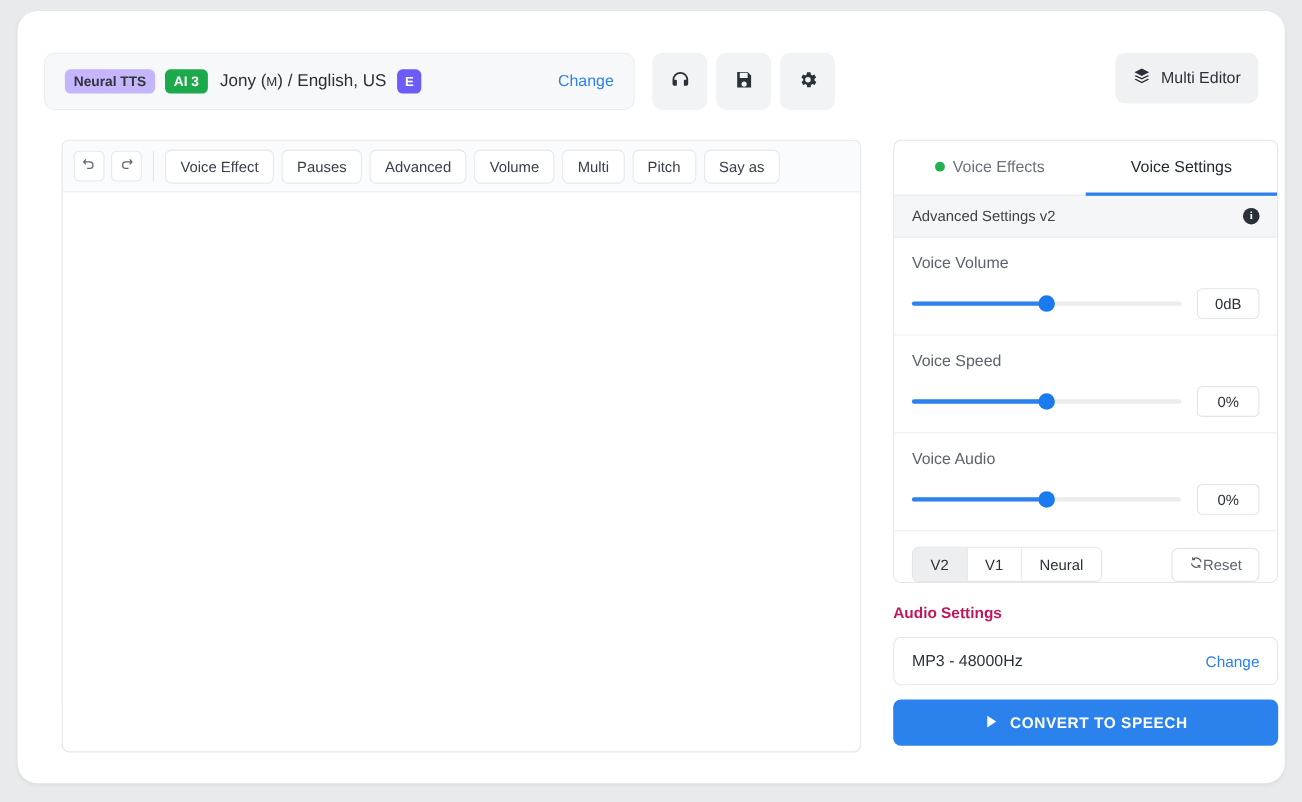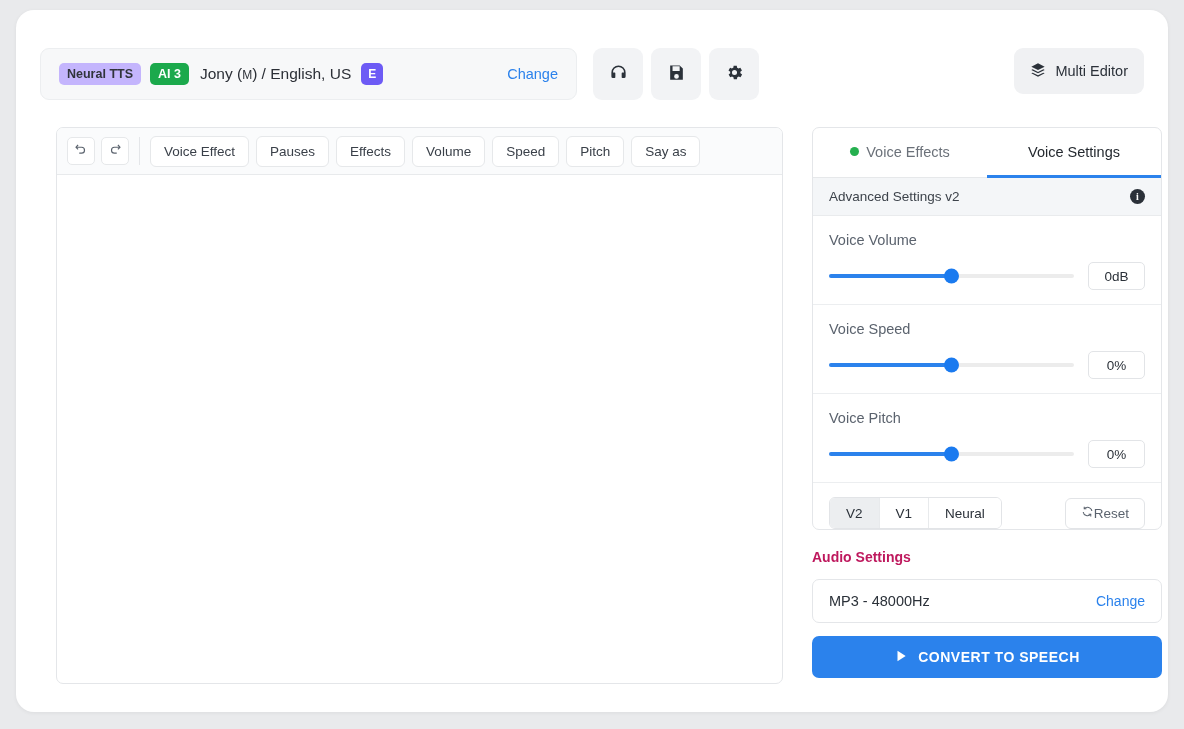--- a/index.html
+++ b/index.html
@@ -351,23 +351,23 @@
         <span>
           <svg viewBox="0 0 24 24">
               <path d="M20 9h-9a5 5 0 0 0 0 10h4"></path>
               <path d="M17 5l3.5 4L17 12.5"></path>
             </svg>
         </span>
       </div>
       <div class="tool-divider"></div>
       <button class="tool-btn">Voice Effect</button>
       <button class="tool-btn">Pauses</button>
-      <button class="tool-btn">Effects</button>
+      <button class="tool-btn">Advanced</button>
       <button class="tool-btn">Volume</button>
-      <button class="tool-btn">Speed</button>
+      <button class="tool-btn">Multi</button>
       <button class="tool-btn">Pitch</button>
       <button class="tool-btn">Say as</button>
     </div>
 
     <div class="editor-area" contenteditable="true" style=""></div>
 
   </div>
 
   <div class="settings-card">
 
@@ -402,21 +402,21 @@
       <div class="slider-row">
         <div class="slider-track">
           <div class="slider-fill" style="width: 50%;"></div>
           <div class="slider-thumb" style="left: 50%;"></div>
         </div>
         <div class="slider-value">0%</div>
       </div>
     </div>
 
     <div class="slider-block">
-      <div class="slider-label">Voice Pitch</div>
+      <div class="slider-label">Voice Audio</div>
       <div class="slider-row">
         <div class="slider-track">
           <div class="slider-fill" style="width: 50%;"></div>
           <div class="slider-thumb" style="left: 50%;"></div>
         </div>
         <div class="slider-value">0%</div>
       </div>
     </div>
 
     <div class="preset-row">

